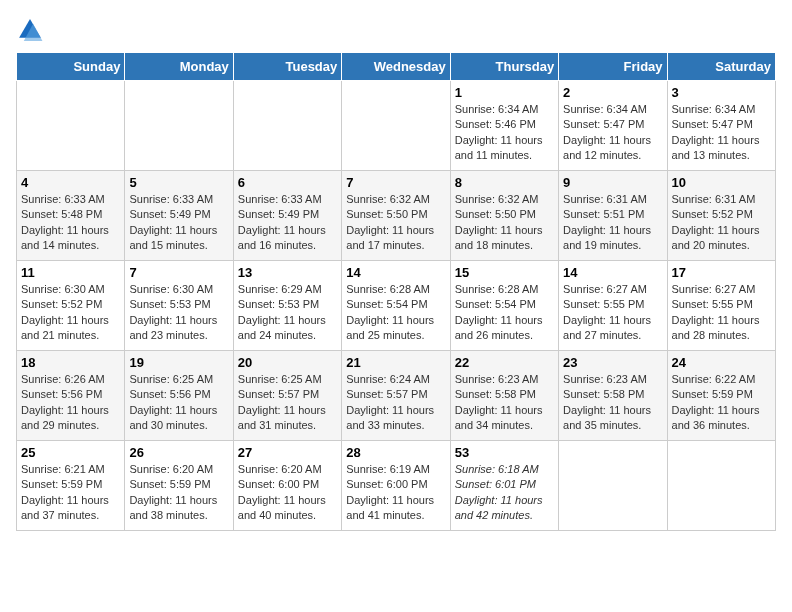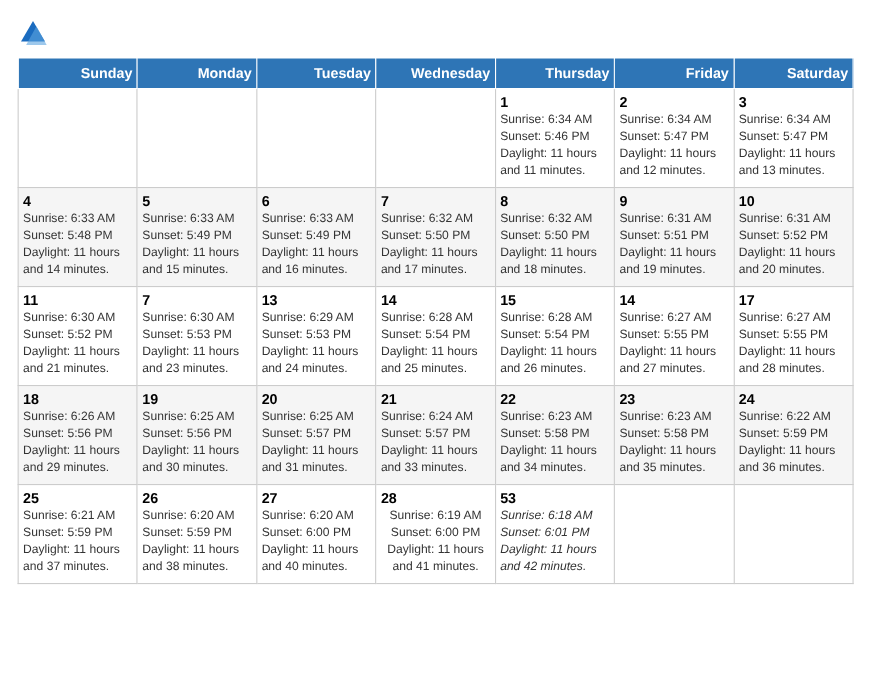--- a/index.html
+++ b/index.html
@@ -288,21 +288,21 @@
 Daylight: 11 hours and 38 minutes.</div>
         </td>
         <td>
           <span class="day-number">27</span>
           <div class="day-info" style="white-space: pre-line;">Sunrise: 6:20 AM
 Sunset: 6:00 PM
 Daylight: 11 hours and 40 minutes.</div>
         </td>
         <td>
           <span class="day-number">28</span>
-          <div class="day-info" style="white-space: pre-line; text-align: center;">Sunrise: 6:19 AM
+          <div class="day-info" style="white-space: pre-line;">Sunrise: 6:19 AM
 Sunset: 6:00 PM
 Daylight: 11 hours and 41 minutes.</div>
         </td>
         <td>
           <span class="day-number">53</span>
           <div class="day-info" style="white-space: pre-line; font-style: italic;">Sunrise: 6:18 AM
 Sunset: 6:01 PM
 Daylight: 11 hours and 42 minutes.</div>
         </td>
         <td class="empty"></td>

